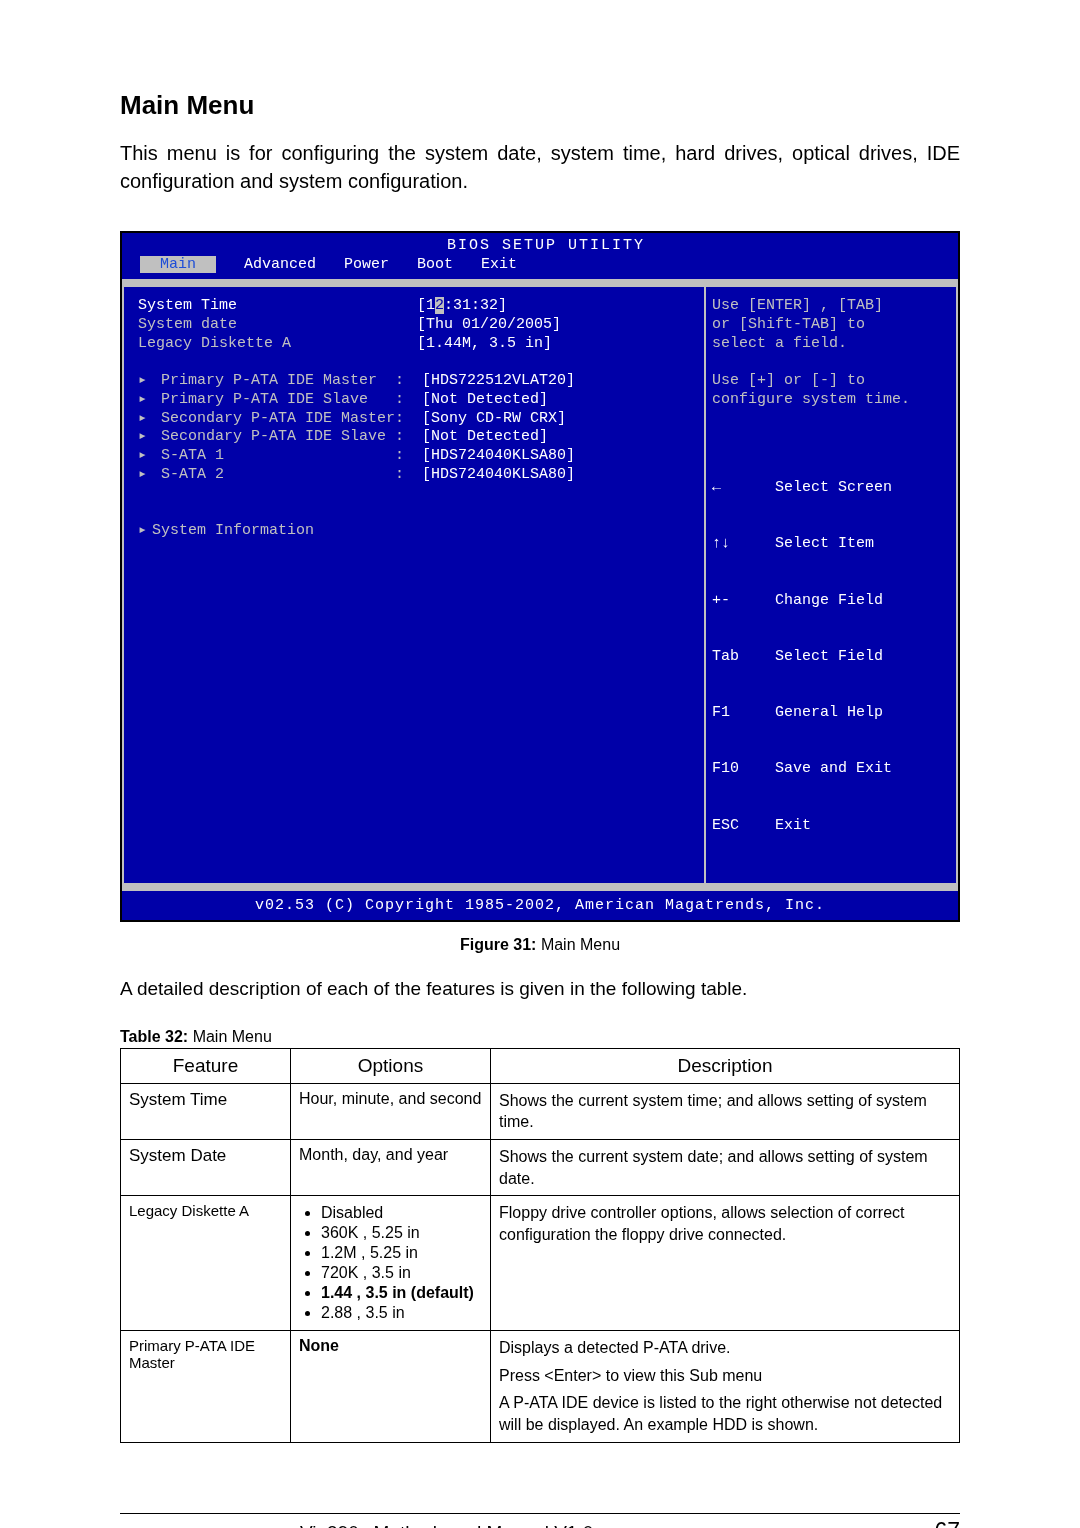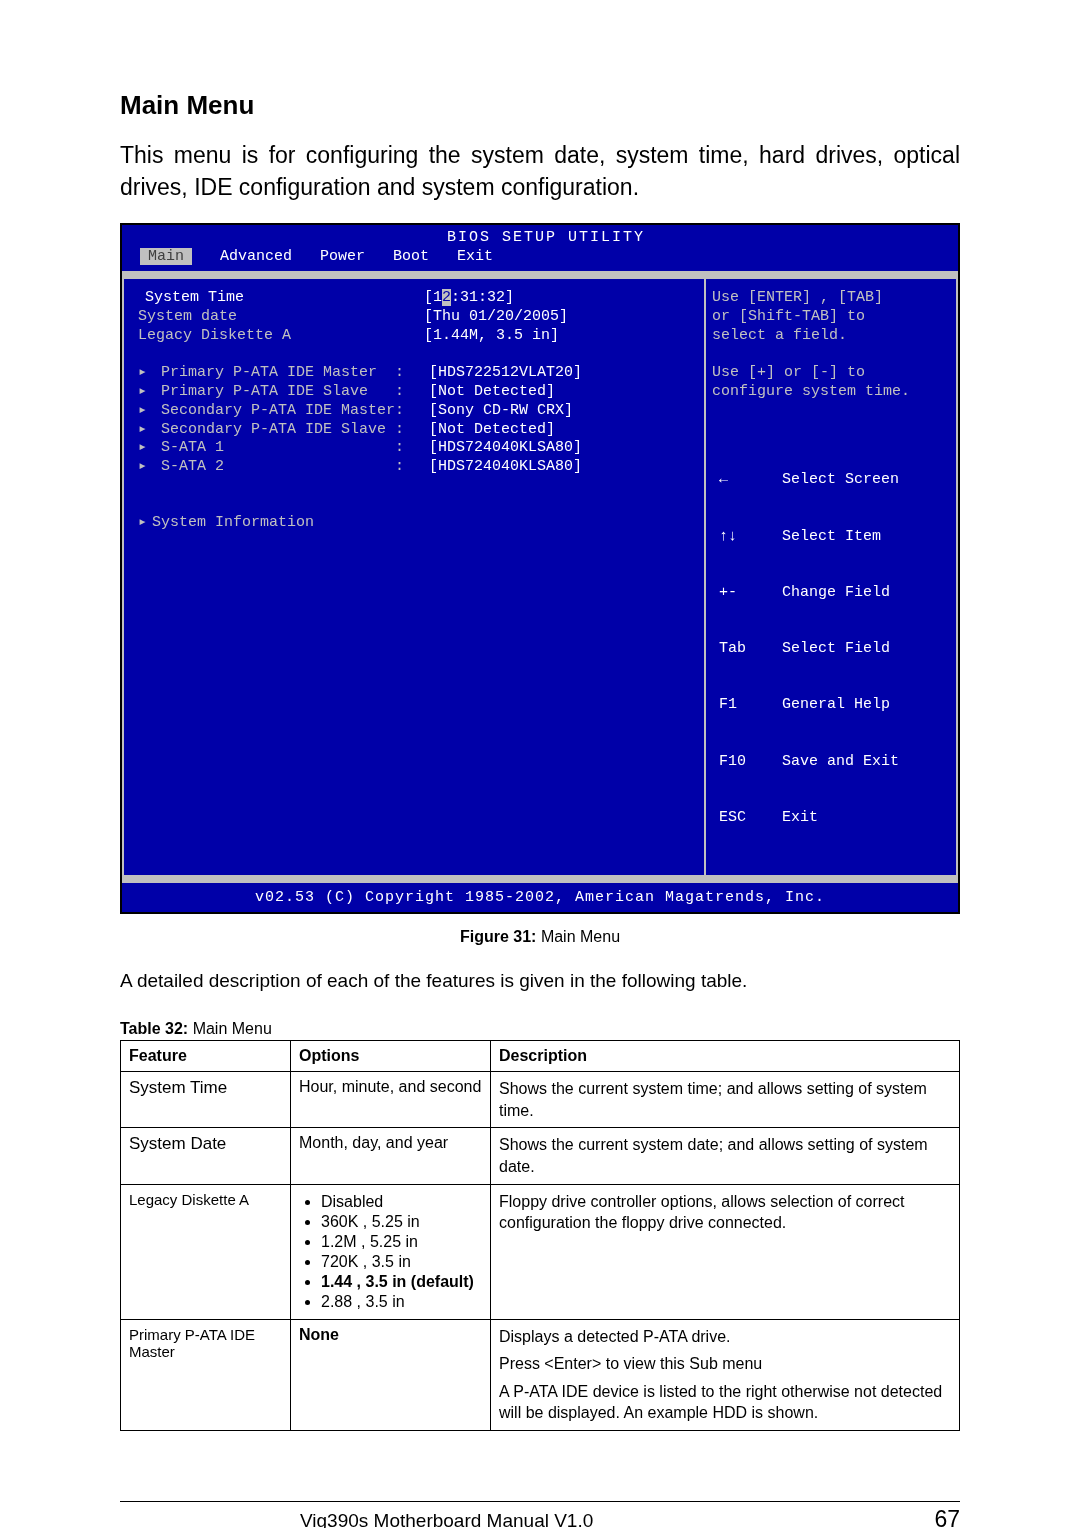--- a/index.html
+++ b/index.html
@@ -9,24 +9,24 @@
     width: 1080px;
     padding: 90px 120px 40px 120px;
     color: #000;
   }
   .main-heading {
     font-size: 26px;
     font-weight: bold;
     margin-bottom: 18px;
   }
   .intro {
-    font-size: 23px;
+    font-size: 20px;
     line-height: 1.4;
     text-align: justify;
-    margin-bottom: 20px;
+    margin-bottom: 36px;
   }
   
   .bios {
     background: #0000a8;
     border: 2px solid #000;
     font-family: "Courier New", monospace;
     font-size: 15px;
     color: #fff;
     width: 840px;
     margin: 0 auto 14px auto;
@@ -37,22 +37,22 @@
     letter-spacing: 2px;
     margin-left: 12px;
   }
   .bios-tabs {
     display: flex;
     gap: 28px;
     padding: 2px 18px 6px 18px;
   }
   .bios-tab-selected {
     background: #c0c0c0;
-    color: #404040;
-    padding: 0 8px;
+    color: #1d4ed8;
+    padding: 0 20px;
   }
   .bios-divider {
     background: #c0c0c0;
     height: 6px;
   }
   .bios-body {
     display: flex;
   }
   .bios-left {
     flex: 1;
@@ -61,21 +61,21 @@
     padding: 10px 0 10px 14px;
     color: #c0c0c0;
     min-height: 330px;
   }
   .bios-right {
     width: 254px;
     border: 2px solid #c0c0c0;
     padding: 10px 6px;
     color: #c0c0c0;
   }
-  .bios-white { color: #fff; margin-left: 7px; }
+  .bios-white { color: #fff; }
   .bios-row { white-space: pre; line-height: 1.25; }
   .bios-time-marker {
     background: #c0c0c0;
     color: #0000a8;
   }
   .arrow { display: inline-block; width: 14px; }
   .bios-help-top { margin-bottom: 32px; line-height: 1.25; }
   .bios-help-keys { line-height: 1.25; white-space: pre; }
   .bios-footer {
     text-align: center;
@@ -104,22 +104,23 @@
     width: 100%;
     font-size: 16px;
   }
   table.feature th, table.feature td {
     border: 1.5px solid #000;
     padding: 6px 8px;
     vertical-align: top;
     text-align: left;
   }
   table.feature th {
-    font-weight: bold;
-    font-size: 16px;
+    font-weight: normal;
+    font-size: 19px;
+    text-align: center;
   }
   td.feature-col { font-size: 17px; }
   td.option-col ul {
     list-style: disc;
     padding-left: 22px;
   }
   td.option-col li { margin: 2px 0; }
   td.desc-col { line-height: 1.35; }
   .bold { font-weight: bold; margin-top: 12px; }
   .footer-content {

